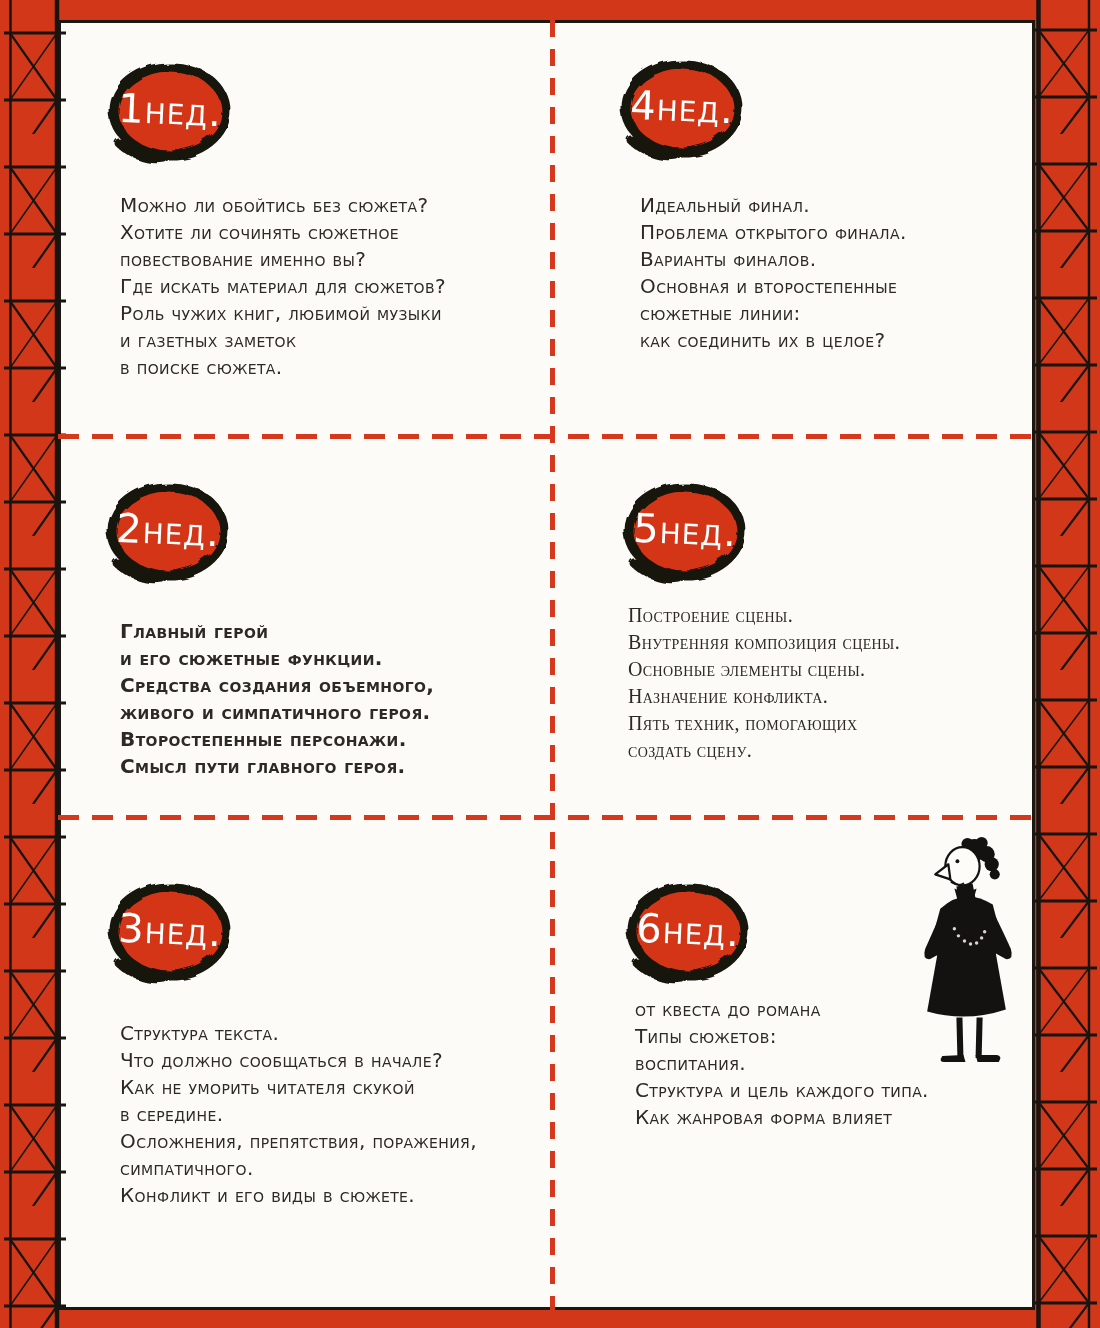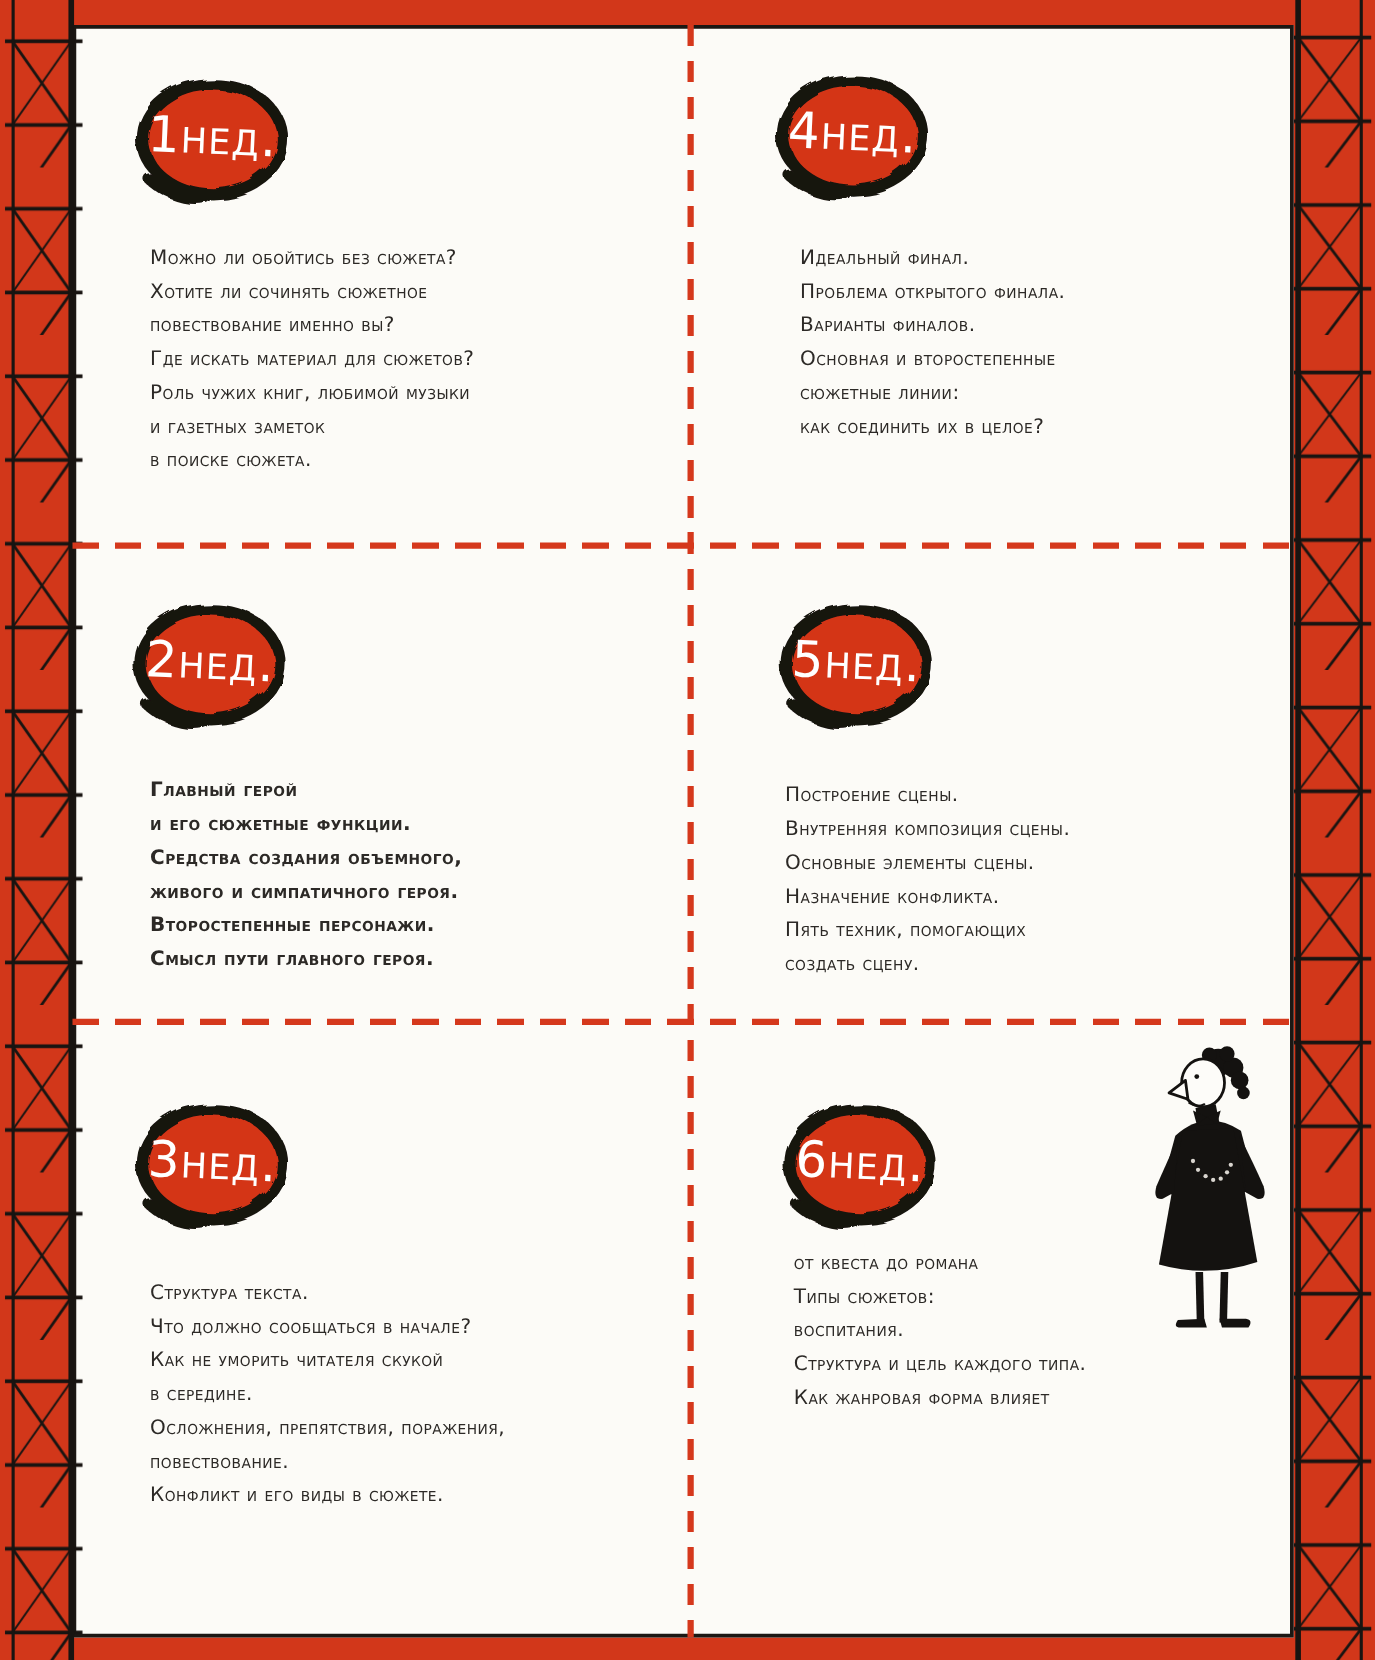--- a/index.html
+++ b/index.html
@@ -40,28 +40,28 @@
   .badge { position:absolute; left:0; top:0; width:140px; height:112px; }
   .badge svg { overflow:visible; display:block; }
   .badge-label {
     position:absolute; inset:0; display:flex; align-items:center; justify-content:center;
     padding-bottom:8px; box-sizing:border-box;
     color:#ffffff; font-size:40px; font-variant:small-caps; letter-spacing:1px;
     transform:rotate(2.5deg);
   }
   .topics {
     position:absolute; white-space:nowrap;
-    color:#2c2926; font-size:16px; line-height:27px;
+    color:#2c2926; font-size:20px; line-height:27px;
     font-variant:small-caps; letter-spacing:0.4px;
   }
   .c1 .topics { left:20px; top:134px; }
   .c2 .topics { left:22px; top:140px;font-weight:bold; }
   .c3 .topics { left:20px; top:142px; }
   .c4 .topics { left:16px; top:137px;margin-left:12px; }
-  .c5 .topics { left:13px; top:144px; }
+  .c5 .topics { left:13px; top:124px;font-family:Liberation Serif, serif; }
   .c6 .topics { left:17px; top:118px; }
 
   .figure { position:absolute; left:903px; top:836px; width:128px; height:230px; }
 </style>
 </head>
 <body>
 
 <svg width="0" height="0" style="position:absolute">
   <defs>
     <filter id="roughF" x="-20%" y="-20%" width="140%" height="140%">
@@ -157,21 +157,21 @@
       </g>
     </svg>
     <div class="badge-label">3нед.</div>
   </div>
   <div class="topics">
       <div class="line">Структура текста.</div>
       <div class="line">Что должно сообщаться в начале?</div>
       <div class="line">Как не уморить читателя скукой</div>
       <div class="line">в середине.</div>
       <div class="line">Осложнения, препятствия,  поражения,</div>
-      <div class="line">повествование.</div>
+      <div class="line">симпатичного.</div>
       <div class="line">Конфликт и его виды в сюжете.</div>
     </div>
 </section>
 
 <section class="cell c4">
   <div class="badge">
     <svg width="140" height="112" viewBox="0 0 140 112">
       <g filter="url(#roughF)">
         <ellipse cx="70" cy="53" rx="56" ry="44" fill="#d43418" stroke="#17130f" stroke-width="9"></ellipse>
         <path d="M20,86 Q42,104 64,100" fill="none" stroke="#17130f" stroke-width="9" stroke-linecap="round"></path>

